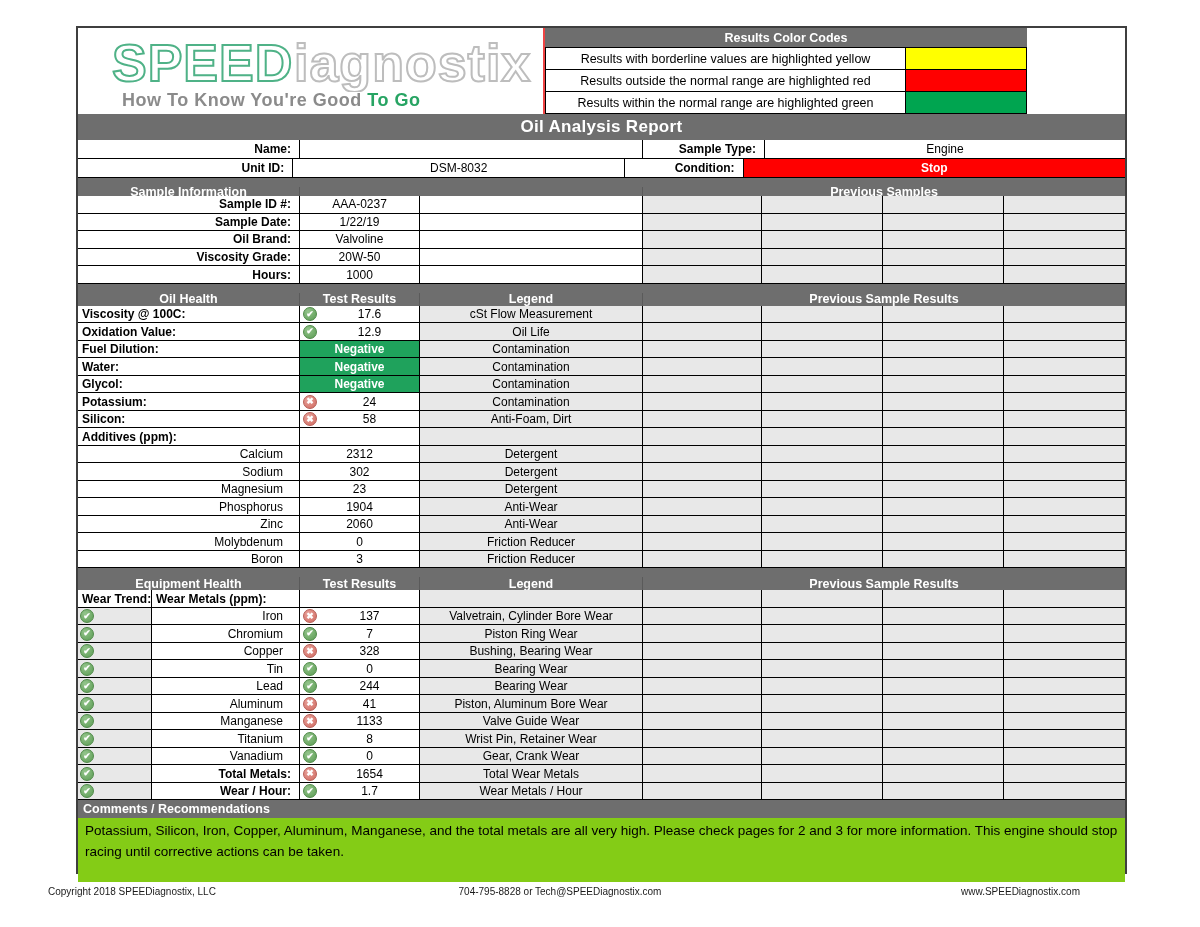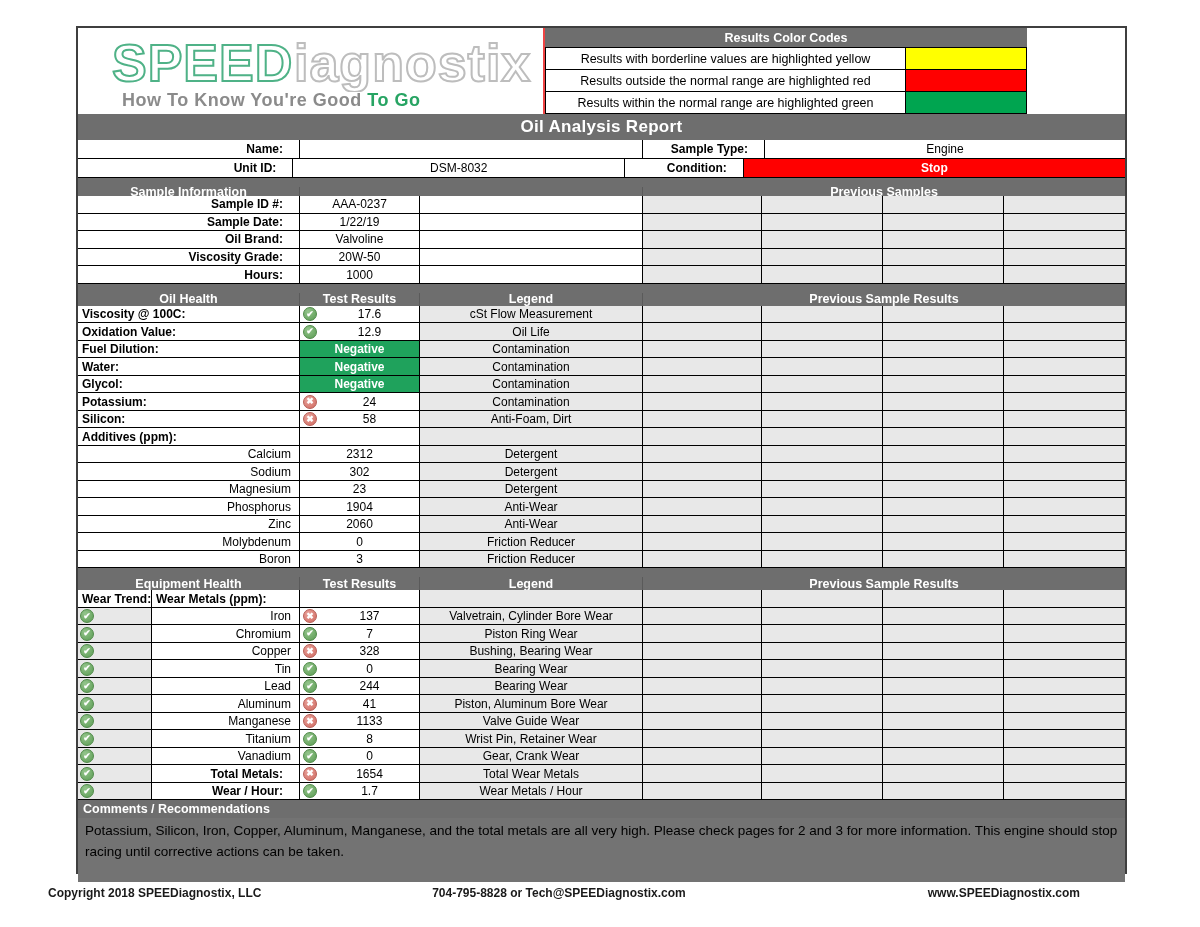--- a/index.html
+++ b/index.html
@@ -8,22 +8,22 @@
 
   #sheet{position:absolute;left:76px;top:26px;width:1051px;height:848px;
          box-sizing:border-box;border:2px solid #3f3f3f;background:#fff;}
 
   
   .row{display:flex;}
   .cell{box-sizing:border-box;border-right:1px solid #000;border-bottom:1px solid #000;
         display:flex;align-items:center;justify-content:center;
         font-size:12px;line-height:1;overflow:hidden;white-space:nowrap;position:relative;}
   .cell:last-child{border-right:none;}
-  .lblR{justify-content:flex-end;padding-right:16px;font-weight:bold;}
-  .lblRn{justify-content:flex-end;padding-right:8px;}
+  .lblR{justify-content:flex-end;padding-right:8px;font-weight:bold;}
+  .lblRn{justify-content:flex-end;padding-right:16px;}
   .lblL{justify-content:flex-start;padding-left:4px;font-weight:bold;}
   .gray{background:#e8e8e8;}
   .h176{height:17.6px;}
   .h175{height:17.5px;}
 
   .w74{width:74px;}.w148{width:148px;}.w222{width:222px;}.w120{width:120px;}
   .w223{width:223px;}.w343{width:343px;}.w119{width:119px;}.w121{width:121px;}.w482{width:482px;}
 
   
   .toprow{display:flex;height:86px;}
@@ -60,37 +60,37 @@
   .sechdr{display:flex;background:#6e6e6e;}
   .sechdr .hcell{box-sizing:border-box;color:#fff;font-weight:bold;font-size:12.5px;
                  display:flex;align-items:center;justify-content:center;
                  border-right:1px solid #5a5a5a;overflow:hidden;white-space:nowrap;margin-top:9px;}
   .sechdr .hcell:last-child{border-right:none;}
   .sihdr{height:18px;}
   .dhdr{height:22px;}
   .comhdr{height:17.5px;background:#6e6e6e;color:#fff;font-weight:bold;font-size:12.5px;
           display:flex;align-items:center;padding-left:5px;box-sizing:border-box;}
   .combody{height:64px;box-sizing:border-box;padding:3px 7px;font-size:13.5px;
-           line-height:1.55;white-space:normal;background:#737373;}
+           line-height:1.55;white-space:normal;background:#84cc16;}
 
   
   .ico{width:14px;height:14px;border-radius:50%;box-sizing:border-box;
        display:flex;align-items:center;justify-content:center;
        color:#fff;font-size:9px;font-weight:bold;line-height:1;}
   .ico.check{background:radial-gradient(circle at 35% 30%,#94c58c,#5c9c54);border:1px solid #4e8a47;}
   .ico.x{background:radial-gradient(circle at 35% 30%,#e9a29a,#cf6a61);border:1px solid #b85d55;}
   .vcell .ico{position:absolute;left:3px;top:50%;transform:translateY(-50%);}
   .vcell .num{width:100%;text-align:center;padding-left:20px;box-sizing:border-box;}
   .vcell.noico .num{padding-left:0;}
   .negative{background:#1fa25c;color:#fff;font-weight:bold;}
   .negative .num{padding-left:0;}
   .trend .ico{position:absolute;left:2px;top:50%;transform:translateY(-50%);}
 
   
-  .footer{position:absolute;top:886px;left:0;width:1128px;height:20px;font-size:12px;color:#1a1a1a;font-weight:bold;}
+  .footer{position:absolute;top:886px;left:0;width:1128px;height:20px;font-size:10px;color:#1a1a1a;}
   .footer .fl{position:absolute;left:48px;}
   .footer .fc{position:absolute;left:50%;transform:translateX(-52%);}
   .footer .fr{position:absolute;right:48px;}
 </style>
 </head>
 <body>
 
 <div id="page">
   <div id="sheet">
 

